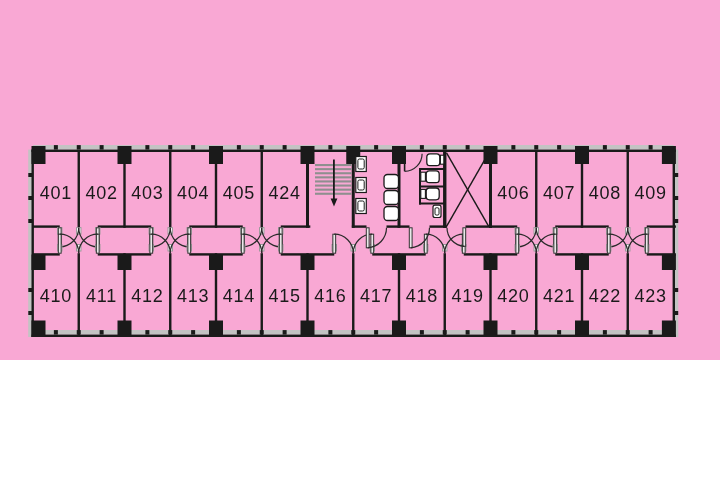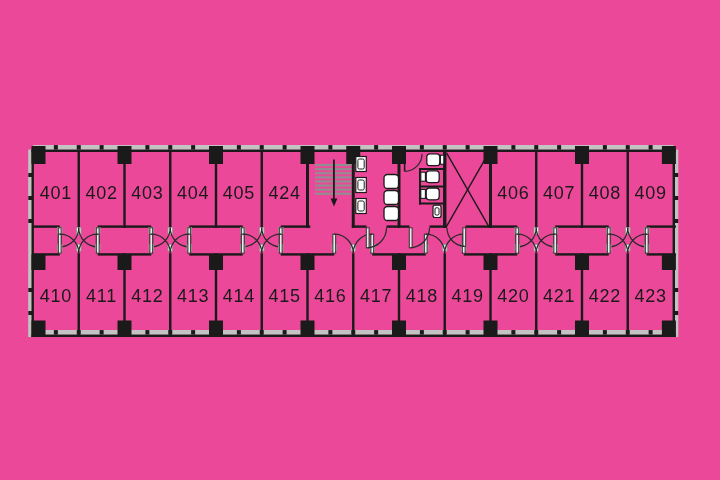--- a/index.html
+++ b/index.html
@@ -1,16 +1,16 @@
 <!DOCTYPE html>
 <html><head>
 <meta charset="utf-8">
 <style>
   html,body{margin:0;padding:0;background:#ffffff;}
-  .stage{position:relative;width:720px;height:480px;background:#ec4899;overflow:hidden;
+  .stage{position:relative;width:720px;height:360px;background:#f9a8d4;overflow:hidden;
          font-family:"Liberation Sans", sans-serif;}
   svg{position:absolute;left:0;top:0;}
   text.room-num{font-family:"Liberation Sans", sans-serif;font-size:18px;letter-spacing:0.8px;
                 fill:#1a1a1a;text-anchor:middle;}
 </style>
 </head>
 <body>
 
 <div class="stage">
   <svg id="fp" width="720" height="480" viewBox="0 0 720 480">

